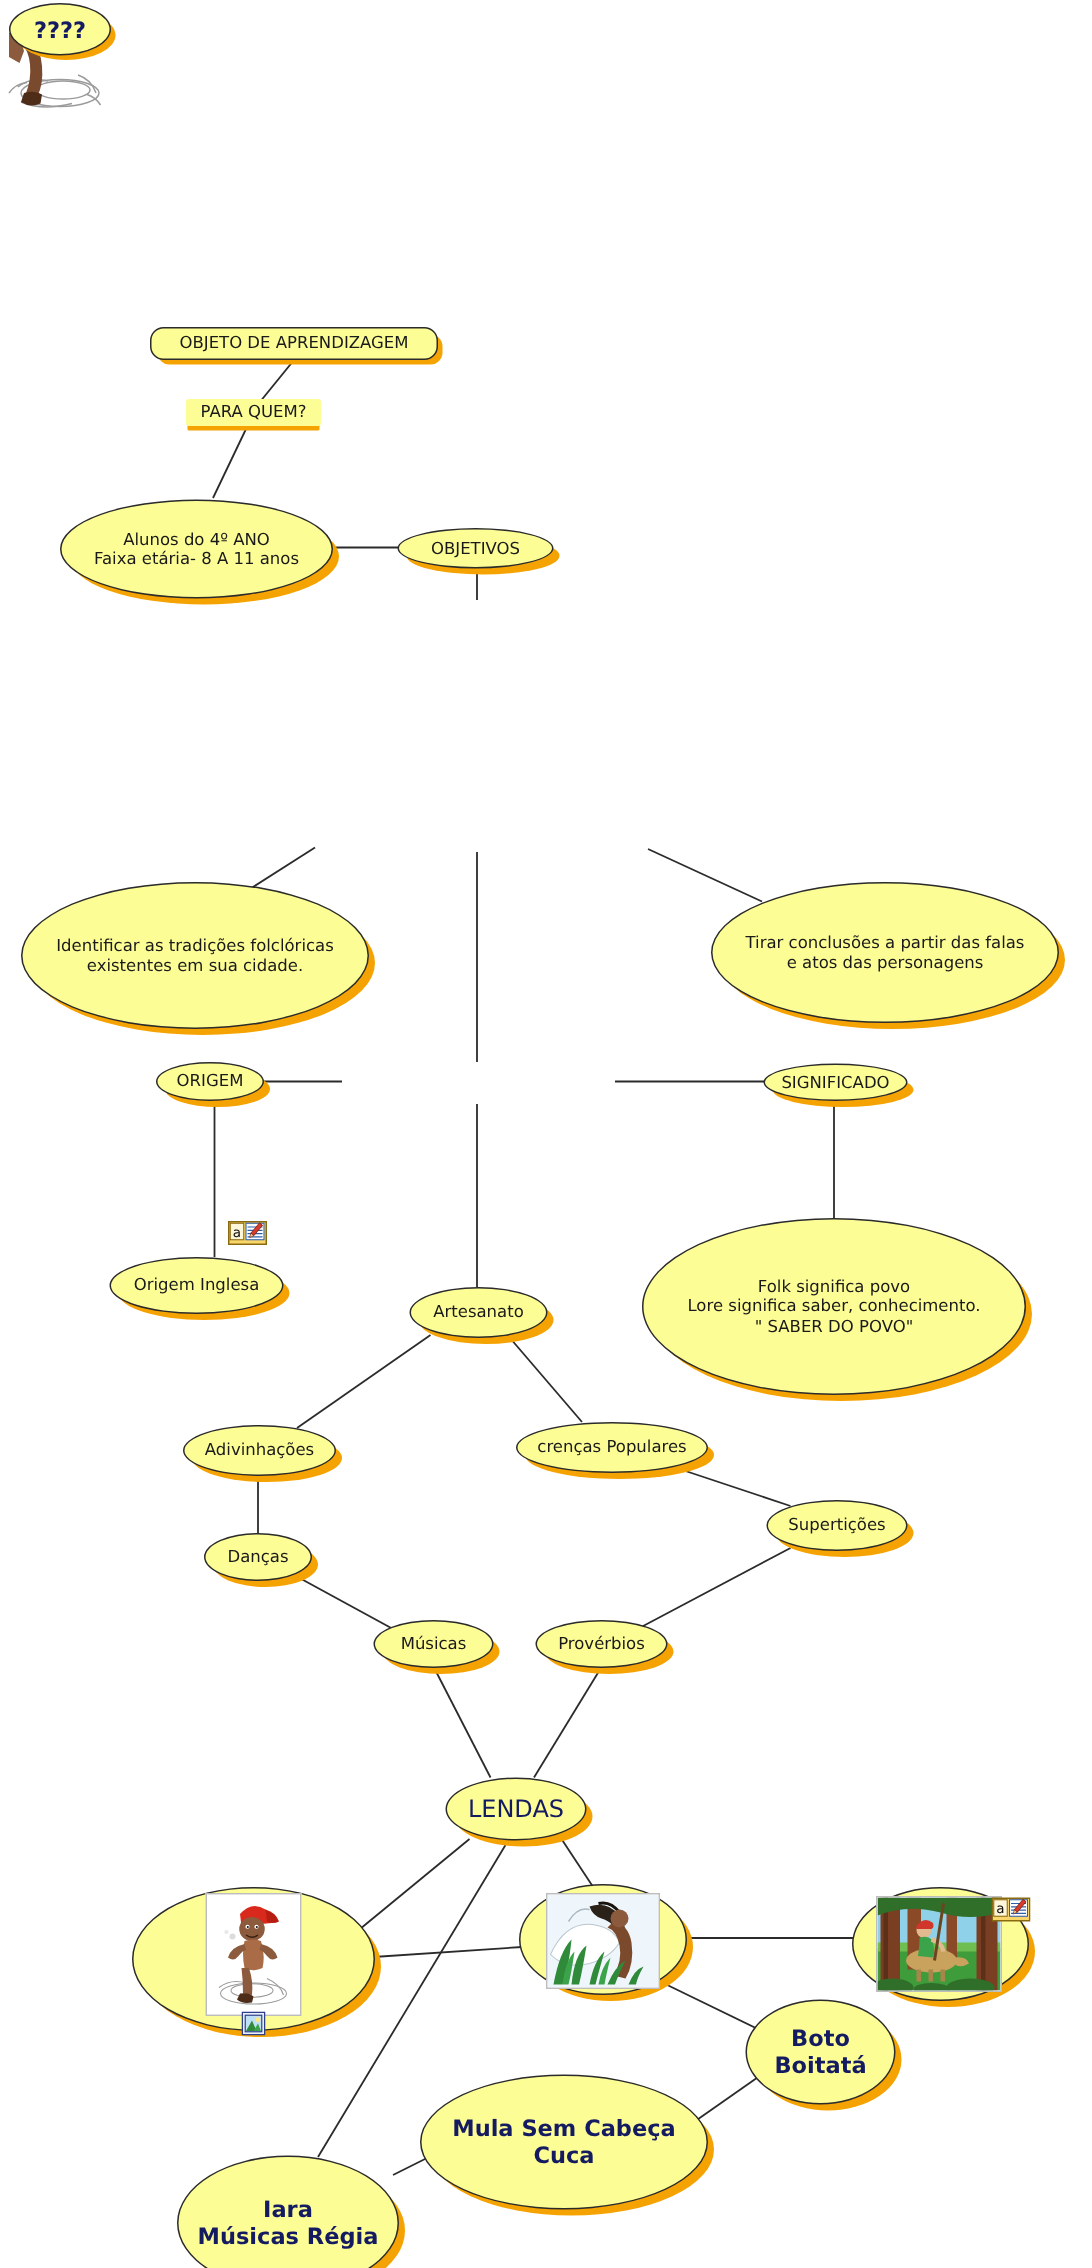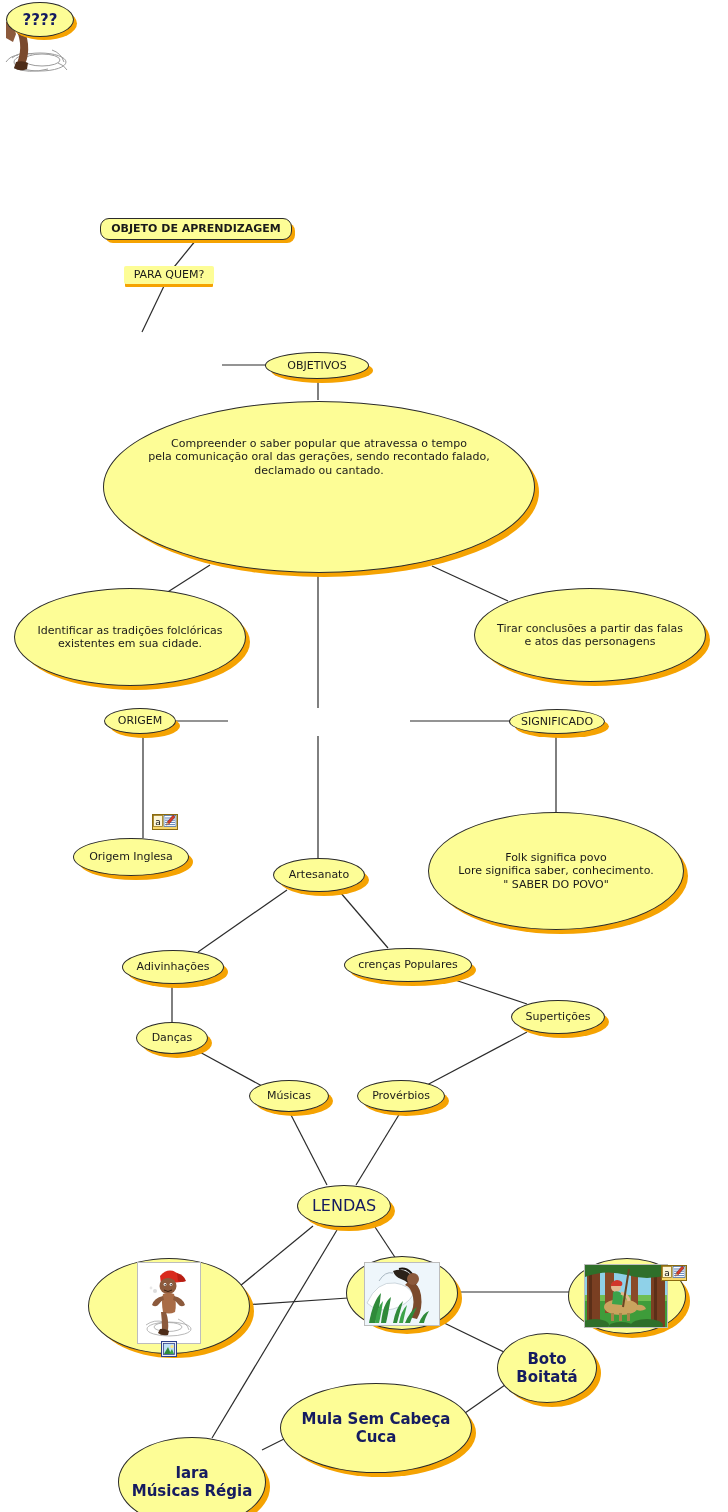--- a/index.html
+++ b/index.html
@@ -41,21 +41,20 @@
     border: 1.3px solid #2b2b2b;
     line-height: 1.22;
   }
   .node.ellipse {
     border-radius: 50%;
     box-shadow: 5px 5px 0 -1px #F5A302;
   }
   .node.rounded {
     border-radius: 9px;
     box-shadow: 4px 4px 0 -1px #F5A302;
-    font-weight: bold;
   }
   .node.plain {
     border: none;
     background: #FDFD96;
     box-shadow: 0 4px 0 -1px #F5A302;
     border-radius: 2px;
   }
   .node .txt {
     display: block;
     padding: 0 6px;
@@ -183,30 +182,29 @@
   </div>
 
   <div class="node rounded" style="left:100px; top:218px; width:192px; height:22px;">
     <span class="txt t-11">OBJETO DE APRENDIZAGEM</span>
   </div>
 
   <div class="node plain" style="left:124px; top:266px; width:90px; height:18px;">
     <span class="txt t-11">PARA QUEM?</span>
   </div>
 
+  <div class="node ellipse" style="left:40px; top:333px; width:182px; height:66px;">
+    <span class="txt t-11">Alunos do 4º ANO
+Faixa etária- 8 A 11 anos</span>
+  </div>
 
   <div class="node ellipse" style="left:265px; top:352px; width:104px; height:27px;">
     <span class="txt t-11">OBJETIVOS</span>
   </div>
 
-  <div class="node ellipse" style="left:103px; top:401px; width:432px; height:172px;">
-    <span class="txt t-11" style="margin-top:-60px;">Compreender o saber popular que atravessa o tempo
-pela comunicação oral das gerações, sendo recontado falado,
-declamado ou cantado.</span>
-  </div>
 
   <div class="node ellipse" style="left:14px; top:588px; width:232px; height:98px;">
     <span class="txt t-11">Identificar as tradições folclóricas
 existentes em sua cidade.</span>
   </div>
 
   <div class="node ellipse" style="left:474px; top:588px; width:232px; height:94px;">
     <span class="txt t-11">Tirar conclusões a partir das falas
 e atos das personagens</span>
   </div>

